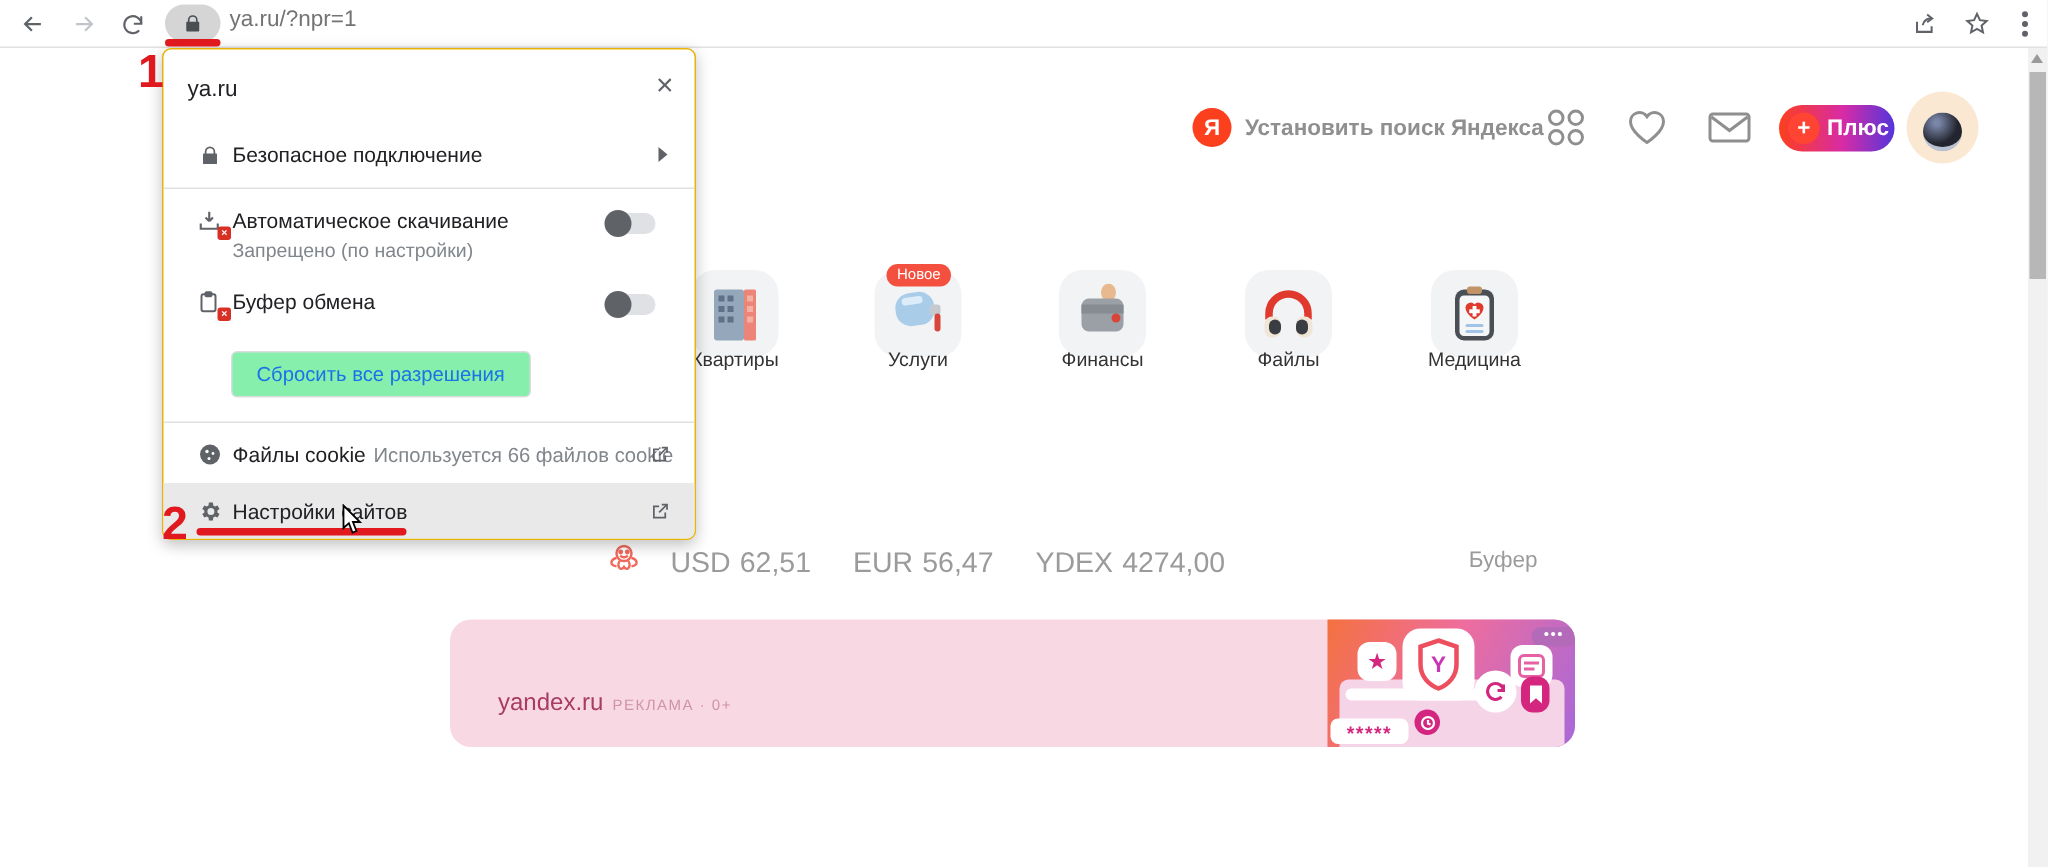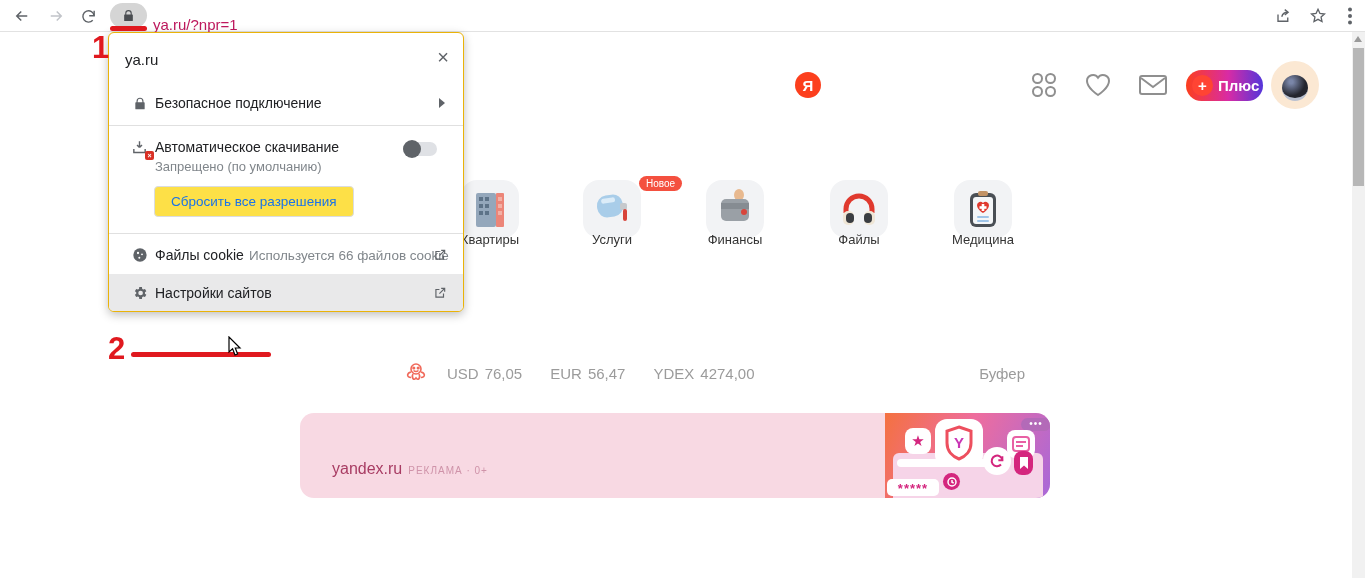--- a/index.html
+++ b/index.html
@@ -4,21 +4,21 @@
 <style>
   * { margin:0; padding:0; box-sizing:border-box; }
   html,body { background:#eee; }
   body { font-family:"Liberation Sans", sans-serif; }
   .screen { position:relative; width:1365px; height:578px; background:#fff; overflow:hidden; }
 
   
   .toolbar { position:absolute; left:0; top:0; width:1365px; height:32px; background:#fff; border-bottom:1px solid #e2e2e2; }
   .tb-icon { position:absolute; top:4px; width:24px; height:24px; display:flex; align-items:center; justify-content:center; border-radius:50%; cursor:pointer; }
   .lock-pill { position:absolute; left:110px; top:3px; width:37px; height:25px; background:#d5d5d5; border-radius:13px; display:flex; align-items:center; justify-content:center; }
-  .url-text { position:absolute; left:153px; top:16px; font-size:15px; color:#be185d; }
+  .url-text { position:absolute; left:153px; top:4px; font-size:15px; color:#737373; }
 
   
   .red-num { position:absolute; color:#e0191f; font-weight:bold; font-size:31px; z-index:60; }
   .red-line { position:absolute; background:#e0191f; height:5px; border-radius:3px; z-index:60; }
 
   
   .scrollbar { position:absolute; right:0; top:32px; width:13px; height:546px; background:#f1f1f1; }
   .sb-arrow { position:absolute; top:4px; left:2px; width:0; height:0; border-left:4px solid transparent; border-right:4px solid transparent; border-bottom:6px solid #9a9a9a; }
   .sb-thumb { position:absolute; top:16px; left:1px; width:11px; height:138px; background:#b7b7b7; }
 
@@ -28,31 +28,31 @@
   .hdr-icon { position:absolute; top:70px; width:30px; height:30px; display:flex; align-items:center; justify-content:center; cursor:pointer; }
   .plus-btn { position:absolute; left:1186px; top:70px; width:77px; height:31px; border-radius:17px; background:linear-gradient(90deg,#fc3f1d 0%,#d82ba5 55%,#5436da 100%); display:flex; align-items:center; gap:5px; padding-left:6px; cursor:pointer; }
   .plus-ic { width:21px; height:21px; border-radius:50%; background:#ff4433; color:#fff; font-weight:bold; font-size:15px; display:flex; align-items:center; justify-content:center; }
   .plus-lbl { color:#fff; font-size:15px; font-weight:bold; }
   .avatar { position:absolute; left:1271px; top:61px; width:48px; height:48px; border-radius:50%; background:#fbe8d3; display:flex; align-items:center; justify-content:center; cursor:pointer; overflow:hidden; }
   .orb { width:26px; height:26px; border-radius:50%; background:radial-gradient(circle at 35% 30%, #7a86a8 8%, #23252e 60%); margin-top:6px; border-bottom:3px solid #b9c0d0; }
 
   
   .tile { position:absolute; top:180px; width:58px; height:58px; background:#f2f3f5; border-radius:16px; display:flex; align-items:center; justify-content:center; cursor:pointer; }
   .tile-label { position:absolute; top:232px; font-size:13px; color:#333; text-align:center; width:120px; }
-  .new-badge { position:absolute; top:176px; padding:2px 7px; background:#f4503f; color:#fff; font-size:10px; border-radius:8px; z-index:5;margin-left:48px; }
+  .new-badge { position:absolute; top:176px; padding:2px 7px; background:#f4503f; color:#fff; font-size:10px; border-radius:8px; z-index:5; }
 
   
   .search-bar { position:absolute; left:300px; top:293px; width:750px; height:46px; background:#ececef; border-radius:16px; }
   .search-input { position:absolute; left:60px; top:0; width:620px; height:46px; background:transparent; border:none; outline:none; text-align:center; font-size:19px; color:#555; font-family:"Liberation Sans",sans-serif; }
   .search-input::placeholder { color:#a3a3a3; }
   .sb-ic { position:absolute; top:9px; width:28px; height:28px; cursor:pointer; }
 
   
   .info-bar { position:absolute; left:300px; top:362px; width:750px; height:26px; }
-  .rates { position:absolute; left:147px; top:3px; display:flex; gap:28px; font-size:15px; color:#9b9b9b; }
+  .rates { position:absolute; left:147px; top:3px; display:flex; gap:28px; font-size:19px; color:#9b9b9b; }
   .rate { display:flex; gap:6px; cursor:pointer; }
   .city { position:absolute; right:25px; top:3px; font-size:15px; color:#9b9b9b; cursor:pointer; }
   .flower { position:absolute; left:100px; top:-6px; cursor:pointer; }
 
   
   .banner { position:absolute; left:300px; top:413px; width:750px; height:85px; background:#f8d9e3; border-radius:14px; cursor:pointer; }
   .banner-title { position:absolute; left:20px; top:14px; font-size:21px; font-weight:bold; color:#9e2b52; }
   .banner-sub { position:absolute; left:32px; top:47px; font-size:16px; color:#a83c63; }
   .banner-ad { font-size:10px; letter-spacing:1px; color:#cf93a9; margin-left:6px; }
   .bn-art { position:absolute; right:0; top:0; width:165px; height:85px; border-radius:0 14px 14px 0; background:linear-gradient(115deg,#f4713f 0%,#ee6d9e 45%,#a868d9 100%); overflow:hidden; }
@@ -73,21 +73,21 @@
   .pp-divider { height:1px; background:#e0e0e0; }
   .pp-caret { position:absolute; right:18px; width:0; height:0; border-top:5px solid transparent; border-bottom:5px solid transparent; border-left:6px solid #5f6368; }
   .perm { position:relative; padding:6px 0 2px 0; }
   .perm-row { position:relative; height:46px; }
   .perm-title { position:absolute; left:46px; top:7px; }
   .perm-sub { position:absolute; left:46px; top:27px; font-size:13px; color:#80868b; }
   .perm-ic { position:absolute; left:22px; top:7px; width:18px; height:18px; }
   .badge-red { position:absolute; right:-5px; bottom:-3px; width:9px; height:9px; background:#d93025; border-radius:2px; color:#fff; font-size:7px; line-height:9px; text-align:center; font-weight:bold; }
   .toggle { position:absolute; right:26px; top:10px; width:34px; height:14px; background:#dfe1e5; border-radius:7px; cursor:pointer; }
   .toggle .knob { position:absolute; left:0; top:-2px; width:18px; height:18px; background:#5f6368; border-radius:50%; }
-  .reset-btn { display:block; margin:8px 0 14px 45px; padding:7px 16px; background:#fde047; border:1px solid #dadce0; border-radius:4px; color:#1a73e8; font-size:13.5px; font-family:"Liberation Sans",sans-serif; cursor:pointer; }
+  .reset-btn { display:block; margin:8px 0 14px 45px; padding:7px 16px; background:#86efac; border:1px solid #dadce0; border-radius:4px; color:#1a73e8; font-size:13.5px; font-family:"Liberation Sans",sans-serif; cursor:pointer; }
   .cookie-info { position:absolute; left:140px; font-size:13.5px; color:#80868b; white-space:nowrap; }
   .ext-ic { position:absolute; right:16px; width:14px; height:14px; }
   .row-hl { background:#e9e9ea; border-radius:0 0 5px 5px; height:37px; }
 
   .tooltip { position:absolute; left:230px; top:361px; height:21px; padding:2px 8px; background:#f1f1f1; border:1px solid #9e9e9e; font-size:12.5px; color:#3c4043; z-index:55; white-space:nowrap; box-shadow:1px 1px 2px rgba(0,0,0,.15); }
   .cursor { position:absolute; left:228px; top:336px; z-index:70; }
 </style>
 </head>
 <body>
 
@@ -139,20 +139,21 @@
 
   <div class="red-line" style="left:110px; top:26px; width:37px;"></div>
   <div class="red-num" style="left:92px; top:30px;">1</div>
 
   <div class="scrollbar">
     <div class="sb-arrow"></div>
     <div class="sb-thumb"></div>
   </div>
 
   <div class="ya-logo">Я</div>
+  <div class="install-text">Установить поиск Яндекса</div>
   <div class="hdr-icon" style="left:1029px;">
     <svg width="26" height="26" viewBox="0 0 26 26" fill="none" stroke="#8f8f8f" stroke-width="2">
         <rect x="2" y="2" width="9" height="9" rx="4.5"></rect>
         <rect x="15" y="2" width="9" height="9" rx="4.5"></rect>
         <rect x="2" y="15" width="9" height="9" rx="4.5"></rect>
         <rect x="15" y="15" width="9" height="9" rx="4.5"></rect>
       </svg>
   </div>
   <div class="hdr-icon" style="left:1083px;">
     <svg width="28" height="26" viewBox="0 0 28 26" fill="none" stroke="#8f8f8f" stroke-width="2">
@@ -247,21 +248,21 @@
           <circle cx="16" cy="13" r="5"></circle>
           <circle cx="13.8" cy="12" r="0.8" fill="#f0695a"></circle>
           <circle cx="18.2" cy="12" r="0.8" fill="#f0695a"></circle>
           <path d="M13.5 14.5q2.5 2 5 0"></path>
           <path d="M11 16c-4 1-5 5 0 5.5M21 16c4 1 5 5 0 5.5M13 18c-2 4 1 7 3 4 2 3 5 0 3-4"></path>
         </svg>
     </div>
     <div class="rates">
       <div class="rate">
           <span>USD</span>
-          <span>76,05</span>
+          <span>62,51</span>
         </div>
       <div class="rate">
           <span>EUR</span>
           <span>56,47</span>
         </div>
       <div class="rate">
           <span>YDEX</span>
           <span>4274,00</span>
         </div>
     </div>
@@ -333,21 +334,34 @@
     <div class="perm">
       <div class="perm-row">
         <span class="perm-ic">
           <svg width="17" height="17" viewBox="0 0 24 24" fill="none" stroke="#5f6368" stroke-width="2">
               <path d="M12 3v9m0 0l-3.5-3.5M12 12l3.5-3.5"></path>
               <path d="M4 14v5h16v-5"></path>
             </svg>
           <span class="badge-red">×</span>
         </span>
         <span class="perm-title">Автоматическое скачивание</span>
-        <span class="perm-sub">Запрещено (по умолчанию)</span>
+        <span class="perm-sub">Запрещено (по настройки)</span>
+        <span class="toggle">
+            <span class="knob"></span>
+          </span>
+      </div>
+      <div class="perm-row" style="height:40px; margin-top:8px;">
+        <span class="perm-ic">
+          <svg width="16" height="17" viewBox="0 0 24 24" fill="none" stroke="#5f6368" stroke-width="2">
+              <rect x="5" y="4" width="14" height="17" rx="2"></rect>
+              <rect x="9" y="2" width="6" height="4" rx="1" fill="#5f6368"></rect>
+            </svg>
+          <span class="badge-red">×</span>
+        </span>
+        <span class="perm-title">Буфер обмена</span>
         <span class="toggle">
             <span class="knob"></span>
           </span>
       </div>
       <button class="reset-btn">Сбросить все разрешения</button>
     </div>
     <div class="pp-divider"></div>
 
     <div class="pp-row" style="height:38px; margin-top:2px;">
       <span class="ric">

